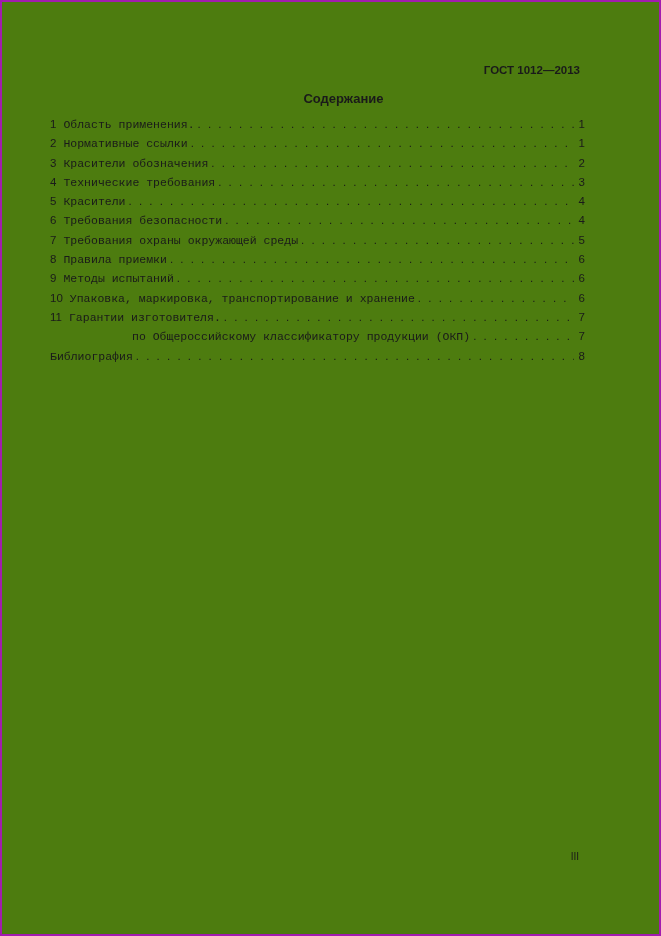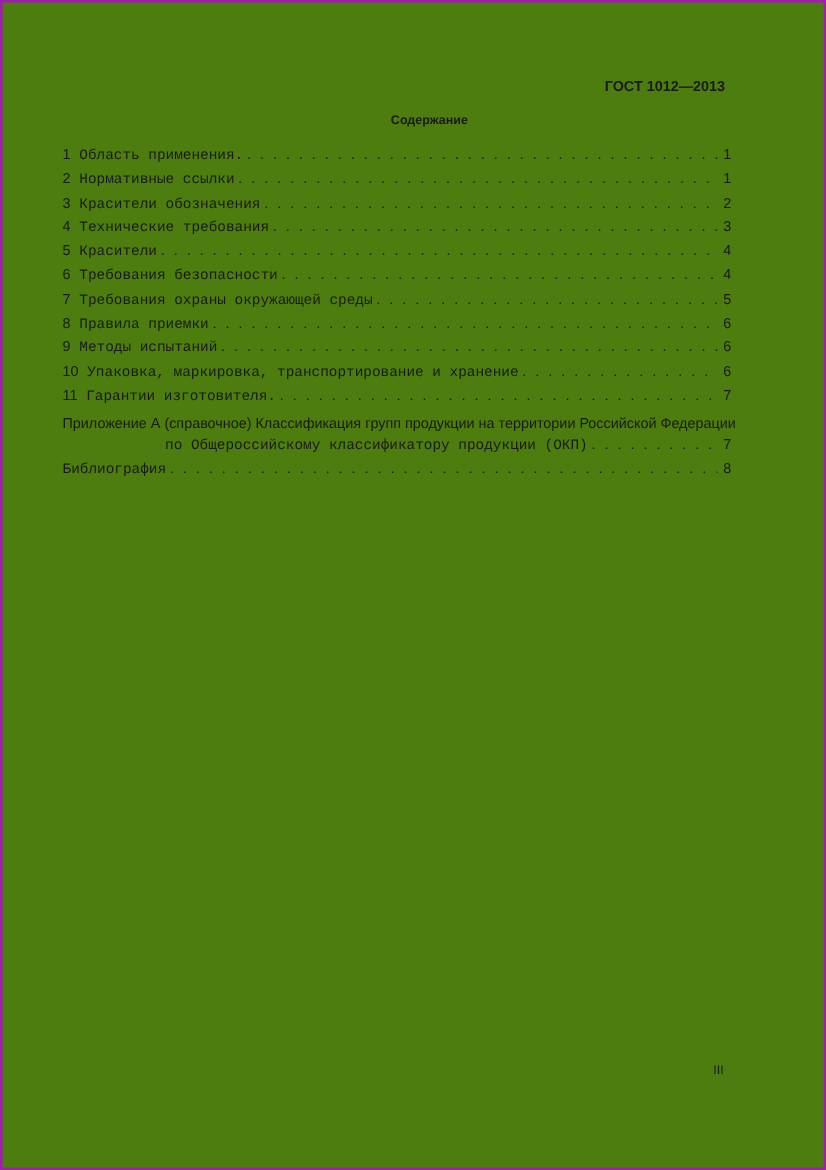--- a/index.html
+++ b/index.html
@@ -26,21 +26,21 @@
     font-weight: bold;
     font-size: 11.5px;
   }
   .doc-title {
     position: absolute;
     top: 89px;
     left: 0;
     width: 100%;
     text-align: center;
     font-weight: bold;
-    font-size: 10px;
+    font-size: 13px;
     padding-left: 26px;
   }
   .toc {
     position: absolute;
     top: 116px;
     left: 48px;
     width: 535px;
   }
   .toc-row {
     display: flex;
@@ -169,21 +169,20 @@
     </div>
 
     <div class="toc-row">
       <span class="toc-num">11</span>
       <span class="toc-label">Гарантии изготовителя.</span>
       <span class="toc-dots"></span>
       <span class="toc-page">7</span>
     </div>
 
     <div>
-      <div class="appendix-line1">Приложение  А (справочное) Классификация групп продукции на территории Российской Федерации</div>
       <div class="toc-row appendix-line2">
         <span class="toc-label">по Общероссийскому классификатору продукции (ОКП)</span>
         <span class="toc-dots"></span>
         <span class="toc-page">7</span>
       </div>
     </div>
 
     <div class="toc-row">
       <span class="toc-label">Библиография</span>
       <span class="toc-dots"></span>

